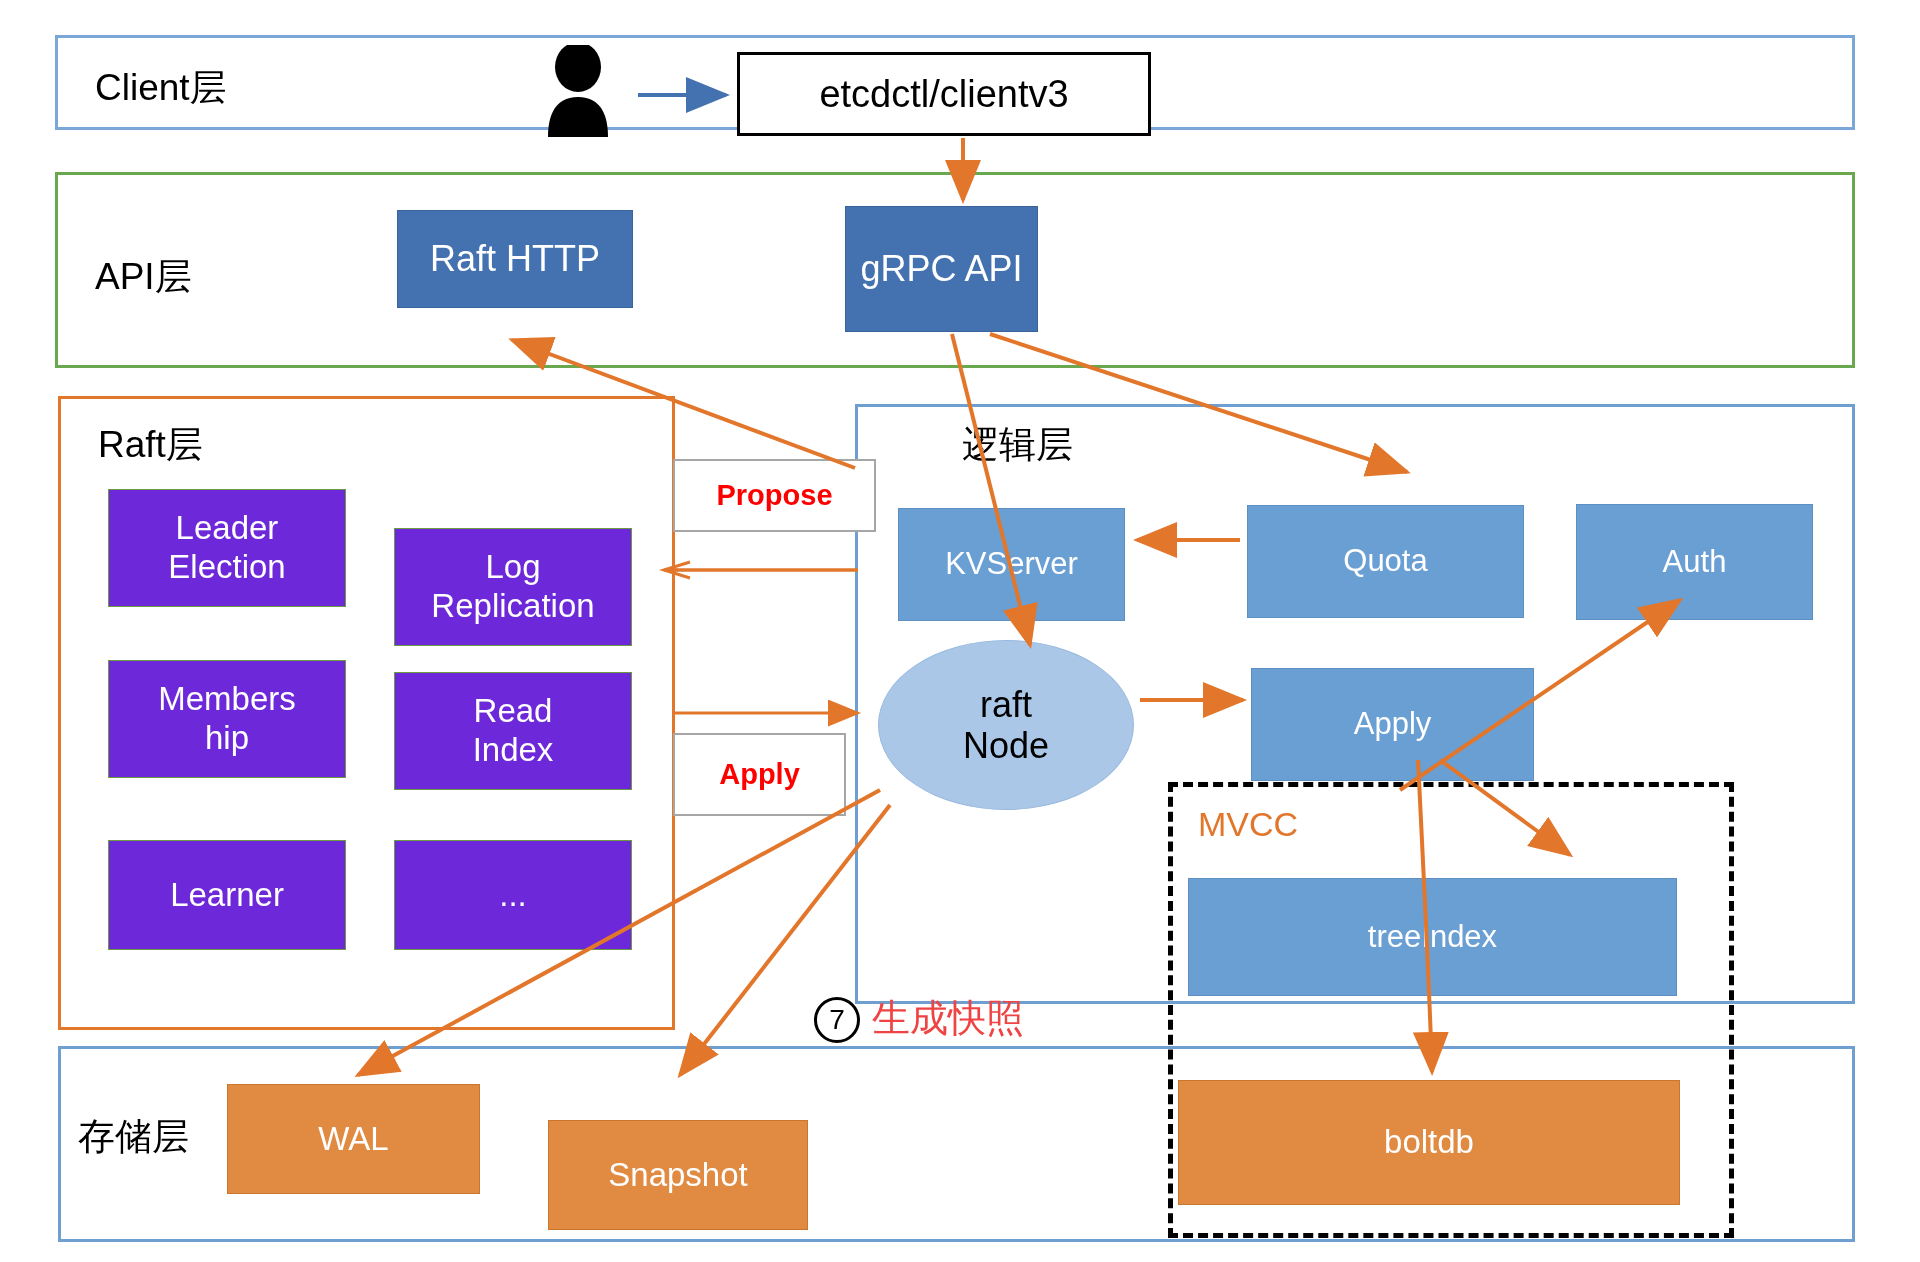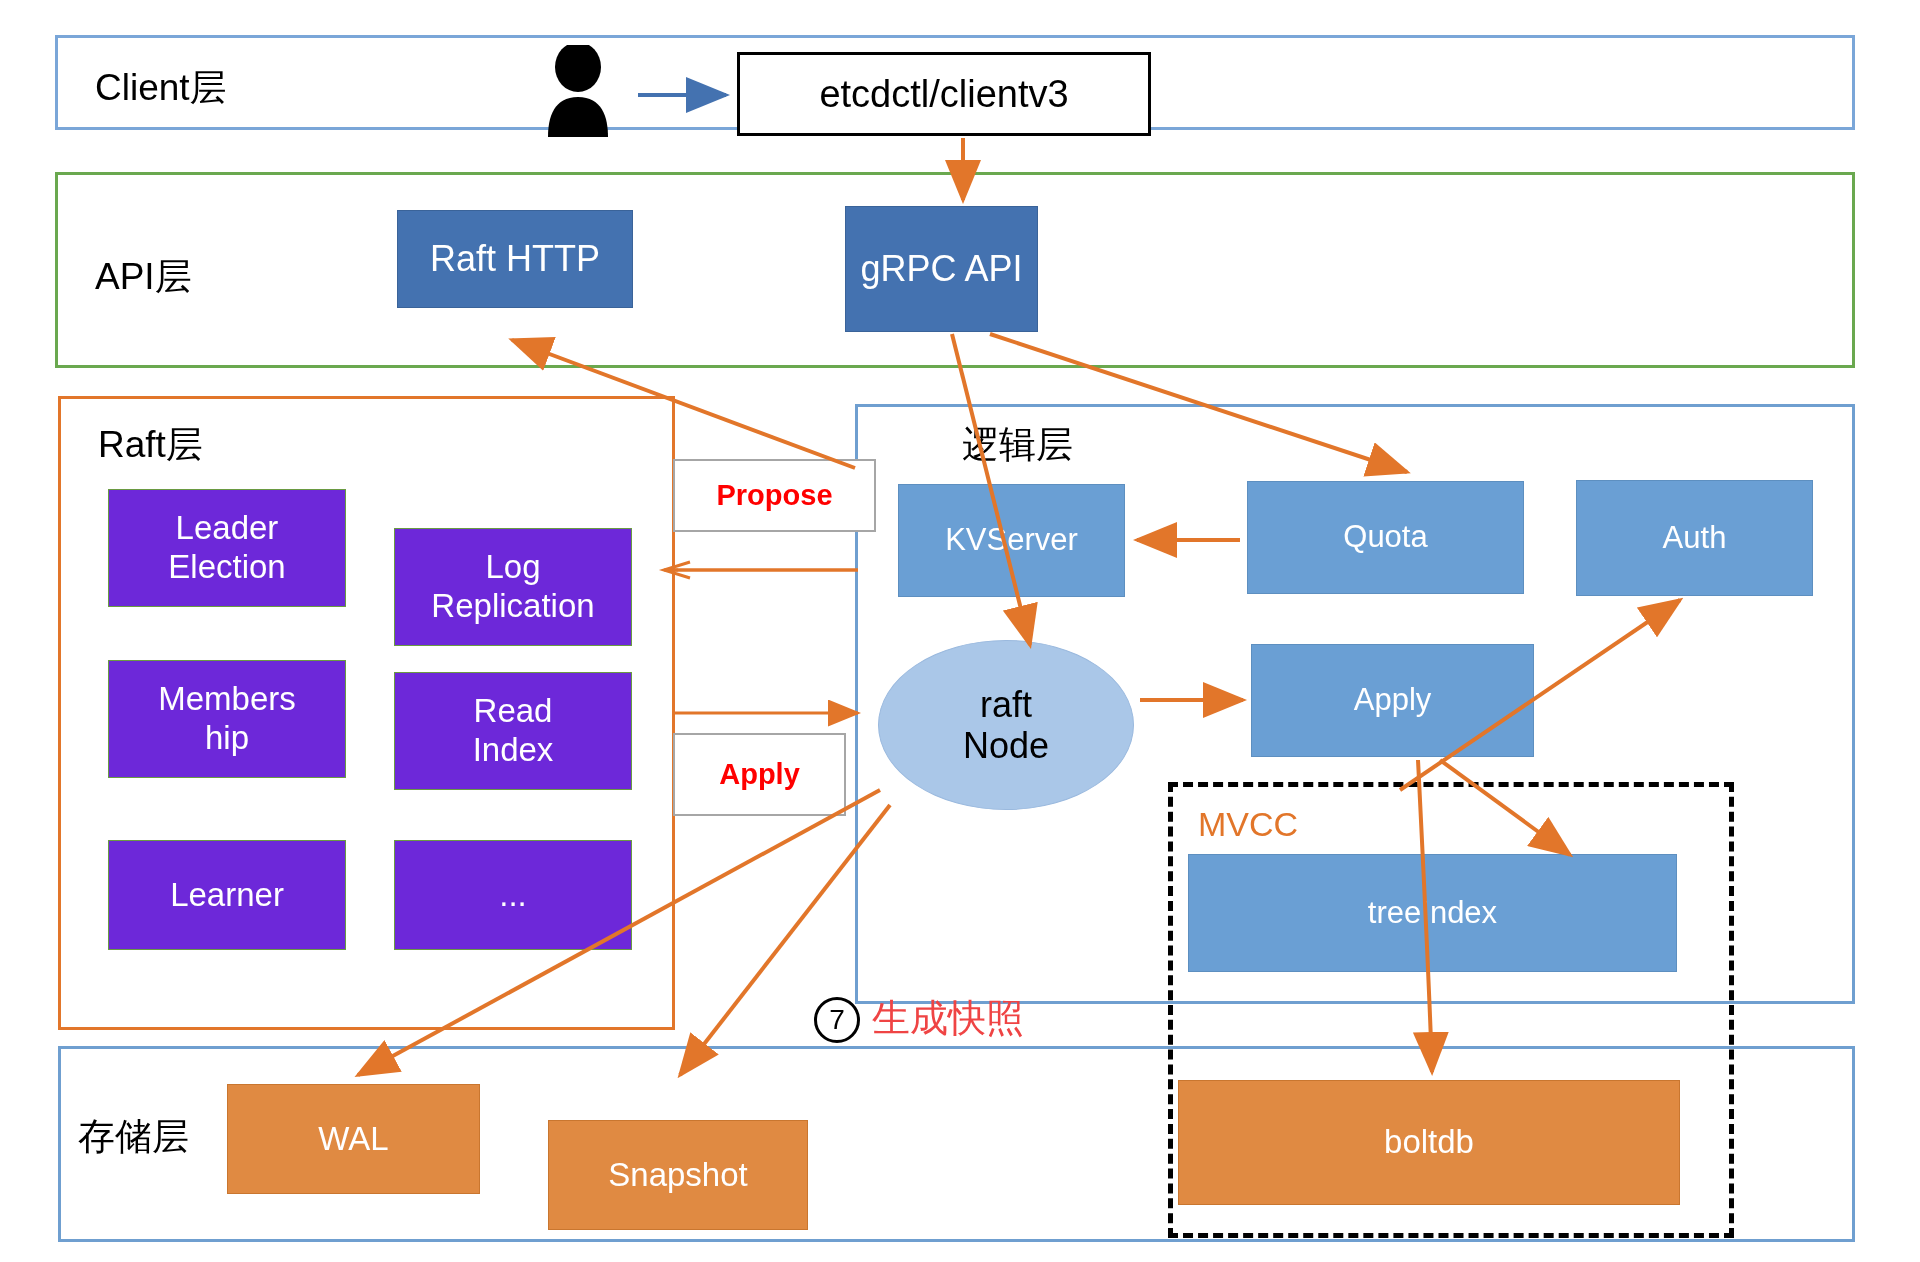--- a/index.html
+++ b/index.html
@@ -27,21 +27,21 @@
 
   .node{
     position:absolute;box-sizing:border-box;
     display:flex;align-items:center;justify-content:center;
     text-align:center;
     color:#ffffff;
     line-height:1.18;
     white-space:pre-line;
   }
   .node-blue-dark{background:#4472b0;border:1px solid #3a6399;font-size:36px;}
-  .node-blue{background:#6a9fd4;border:1px solid #5d8fc0;font-size:31px;}
+  .node-blue{background:#6a9fd4;border:1px solid #5d8fc0;font-size:31px;margin-top:24px;}
   .node-green{background:#74a councils;}
   .node-green{background:#6d28d9;border:1px solid #6a9a42;font-size:33px;}
   .node-orange{background:#e08a42;border:1px solid #c9762f;font-size:33px;}
   .node-white{background:#ffffff;border:3px solid #000000;color:#000000;font-size:38px;}
 
   .ellipse{
     position:absolute;box-sizing:border-box;
     border-radius:50%;
     background:#aac7e8;
     border:1px solid #9ab9de;

